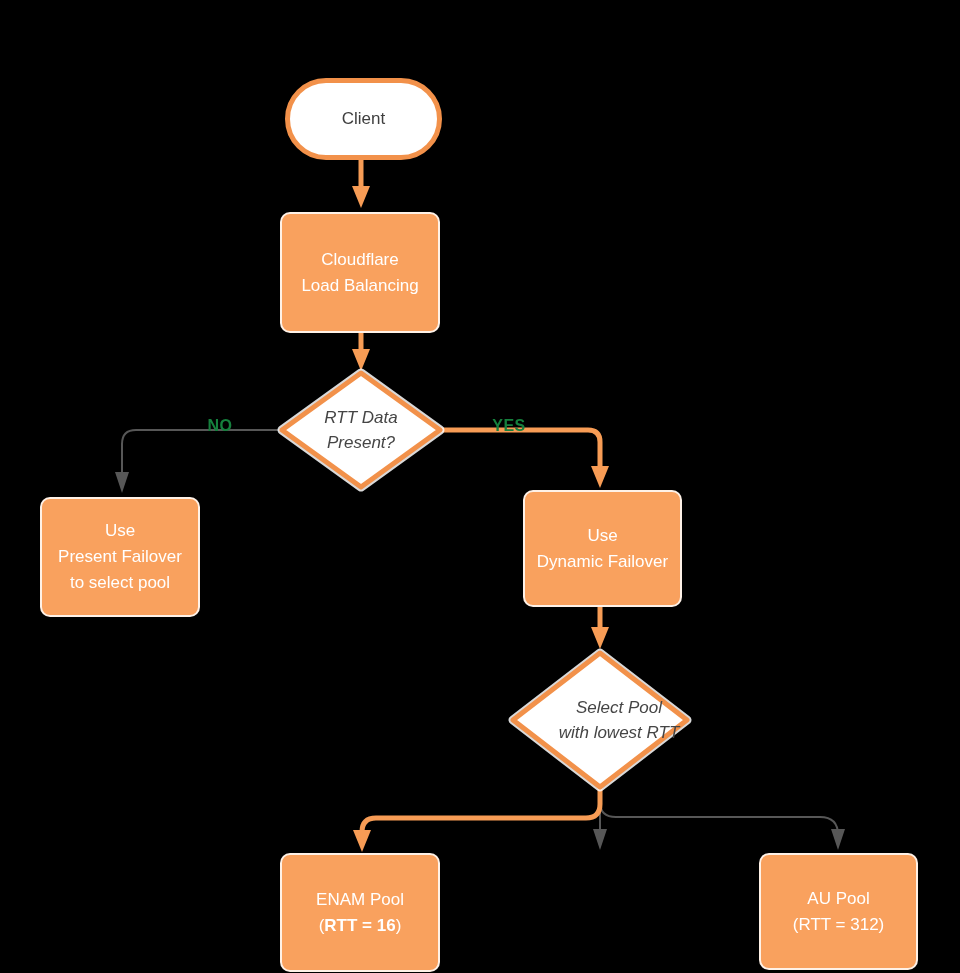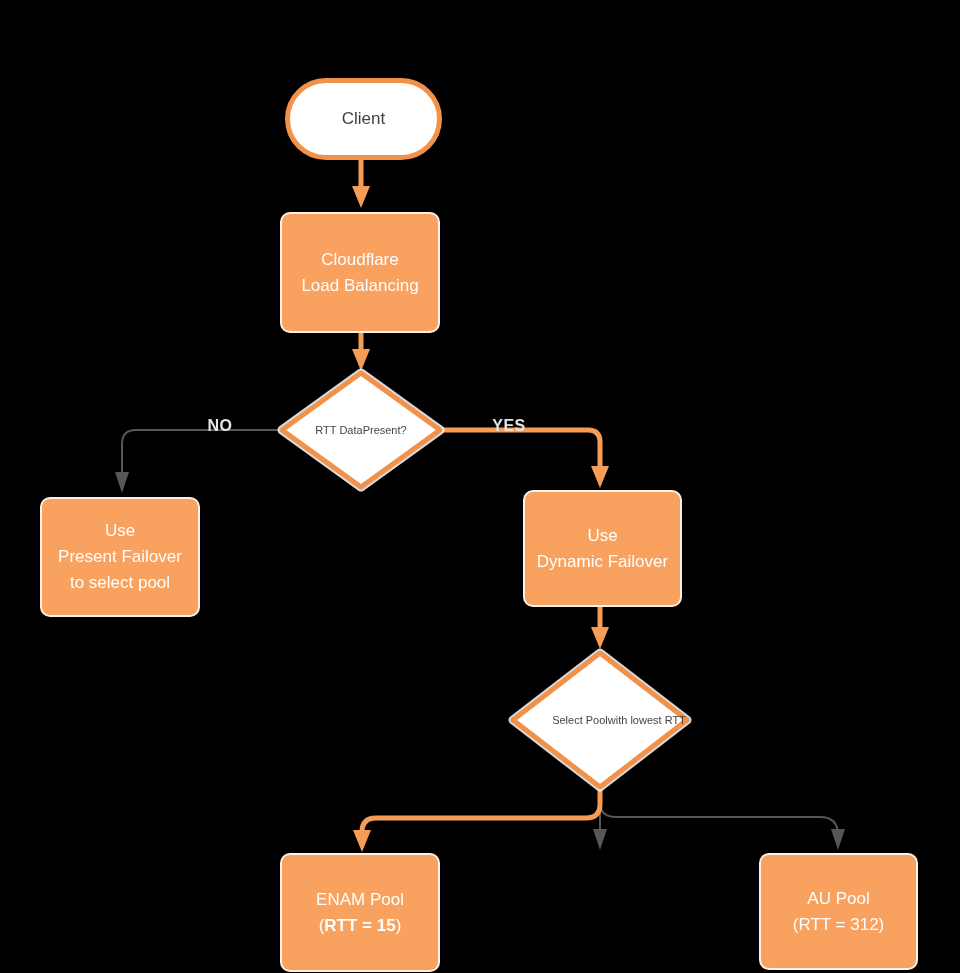--- a/index.html
+++ b/index.html
@@ -41,31 +41,32 @@
   .stadium {
     background: #FFFFFF;
     border: 5px solid #F2914A;
     border-radius: 42px;
     color: #3F3F3F;
     font-size: 17px;
   }
   .dtext {
     position: absolute;
     display: flex;
-    flex-direction: row;
+    flex-direction: column;
     align-items: center;
     justify-content: center;
     text-align: center;
     color: #454545;
-    font-size: 11px;
+    font-size: 17px;
     line-height: 25px;
+    font-style: italic;
   }
   .edge-label {
     position: absolute;
-    color: #e5e5e5;
+    color: #15803d;
     font-size: 16px;
     font-weight: bold;
     text-align: center;
     letter-spacing: 0.5px;
   }
   .line { display: block; }
   .bold { font-weight: bold; }
 </style>
 </head>
 <body>
@@ -138,21 +139,21 @@
     <span class="line">Dynamic Failover</span>
   </div>
 
   <div class="dtext" style="left:527px; top:648px; width:184px; height:64px;">
     <span class="line">Select Pool</span>
     <span class="line">with lowest RTT</span>
   </div>
 
   <div class="node process" style="left:280px; top:813px; width:160px; height:119px;text-align:right;">
     <span class="line">ENAM Pool</span>
-    <span class="line"><span>(</span><span class="bold">RTT = 15</span><span>)</span></span>
+    <span class="line"><span>(</span><span class="bold">RTT = 16</span><span>)</span></span>
   </div>
 
 
   <div class="node process" style="left:759px; top:813px; width:159px; height:117px;">
     <span class="line">AU Pool</span>
     <span class="line">(RTT = 312)</span>
   </div>
 
 </div>
 

